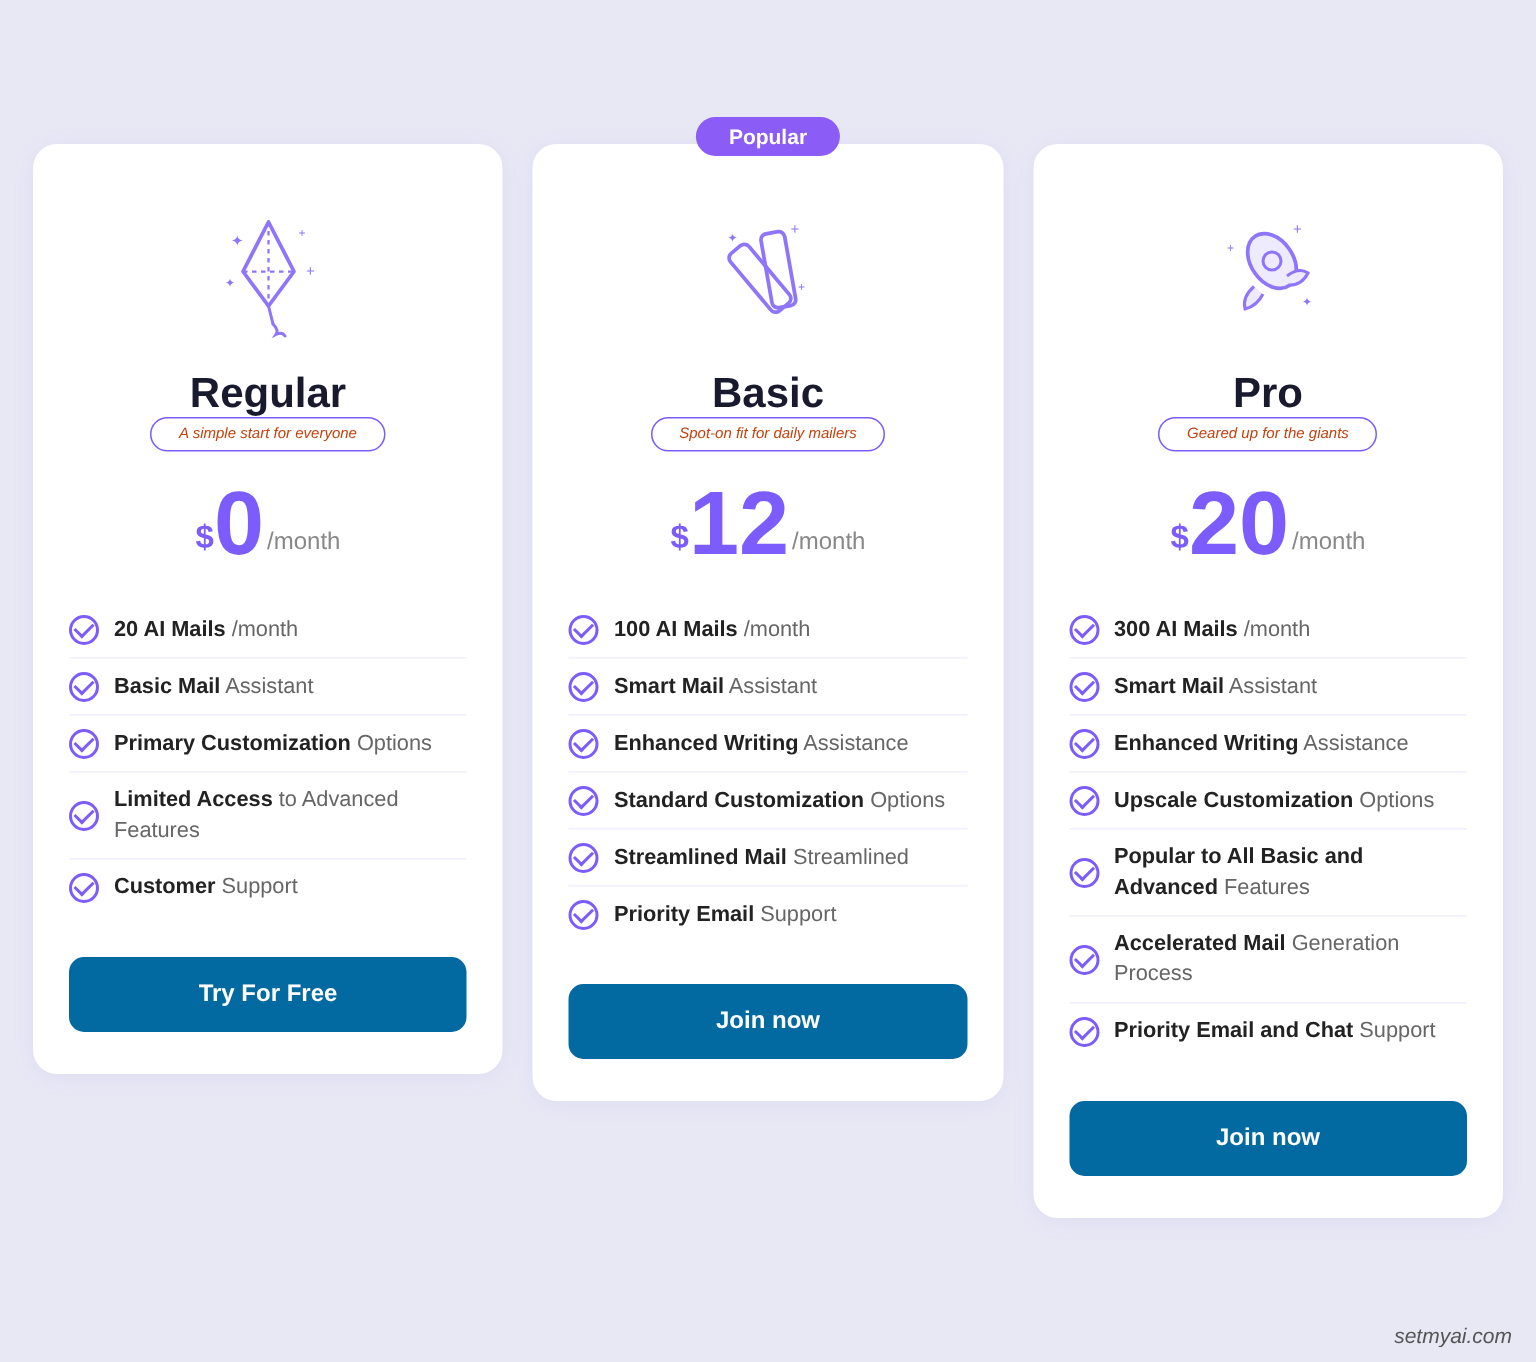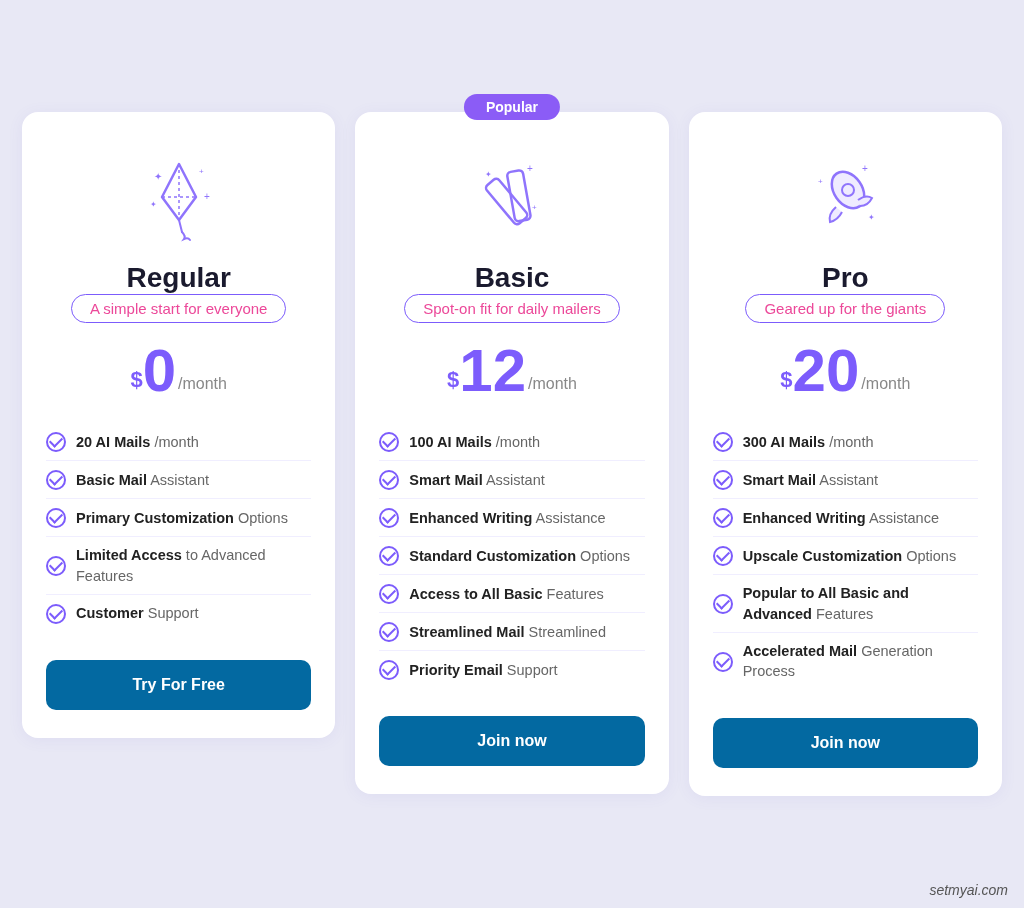--- a/index.html
+++ b/index.html
@@ -61,24 +61,25 @@
       font-size: 28px;
       font-weight: 800;
       color: #1a1a2e;
     }
     .plan-tagline {
       display: block;
       margin: 0 auto 18px;
       border: 1.5px solid #7c5cfc;
       border-radius: 20px;
       padding: 5px 18px;
-      color: #ec4899;
-      font-size: 15px;
+      color: #c2410c;
+      font-size: 10px;
       text-align: center;
       width: fit-content;
+      font-style: italic;
     }
     .price-row {
       display: flex;
       align-items: flex-end;
       justify-content: center;
       margin-bottom: 22px;
     }
     .price-dollar {
       font-size: 22px;
       font-weight: 700;
@@ -279,26 +280,20 @@
         </span>
       </li>
 
       <li>
         <div class="check-icon"></div>
         <span class="feature-text">
           <strong>Standard Customization</strong><span> Options</span>
         </span>
       </li>
 
-      <li>
-        <div class="check-icon"></div>
-        <span class="feature-text">
-          <strong>Access to All Basic</strong><span> Features</span>
-        </span>
-      </li>
 
       <li>
         <div class="check-icon"></div>
         <span class="feature-text">
           <strong>Streamlined Mail</strong><span> Streamlined</span>
         </span>
       </li>
 
       <li>
         <div class="check-icon"></div>
@@ -368,18 +363,24 @@
         </span>
       </li>
 
       <li>
         <div class="check-icon"></div>
         <span class="feature-text">
           <strong>Accelerated Mail</strong><span> Generation Process</span>
         </span>
       </li>
 
+      <li>
+        <div class="check-icon"></div>
+        <span class="feature-text">
+          <strong>Priority Email and Chat</strong><span> Support</span>
+        </span>
+      </li>
     </ul>
     <button class="cta-button">Join now</button>
   </div>
   </div>
 
 <div class="watermark">setmyai.com</div>
 
 </body></html>

